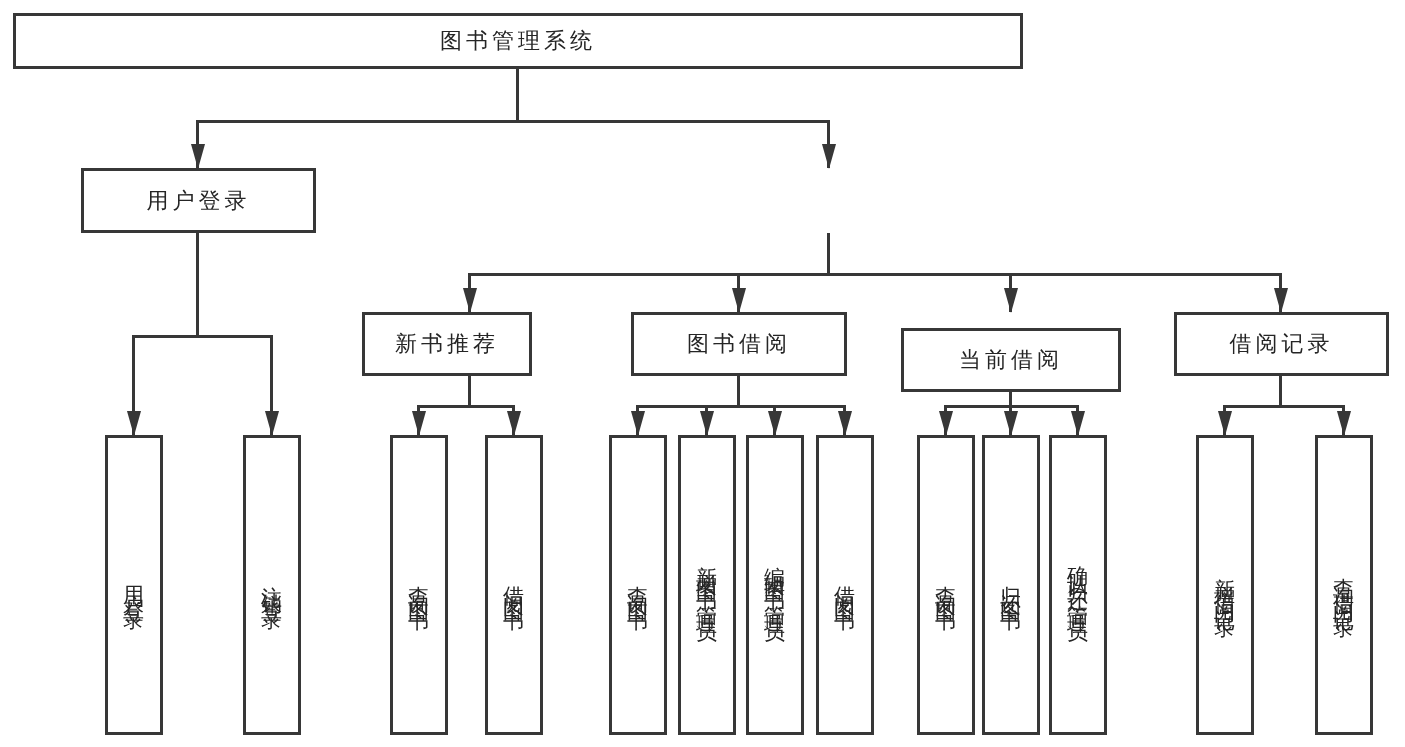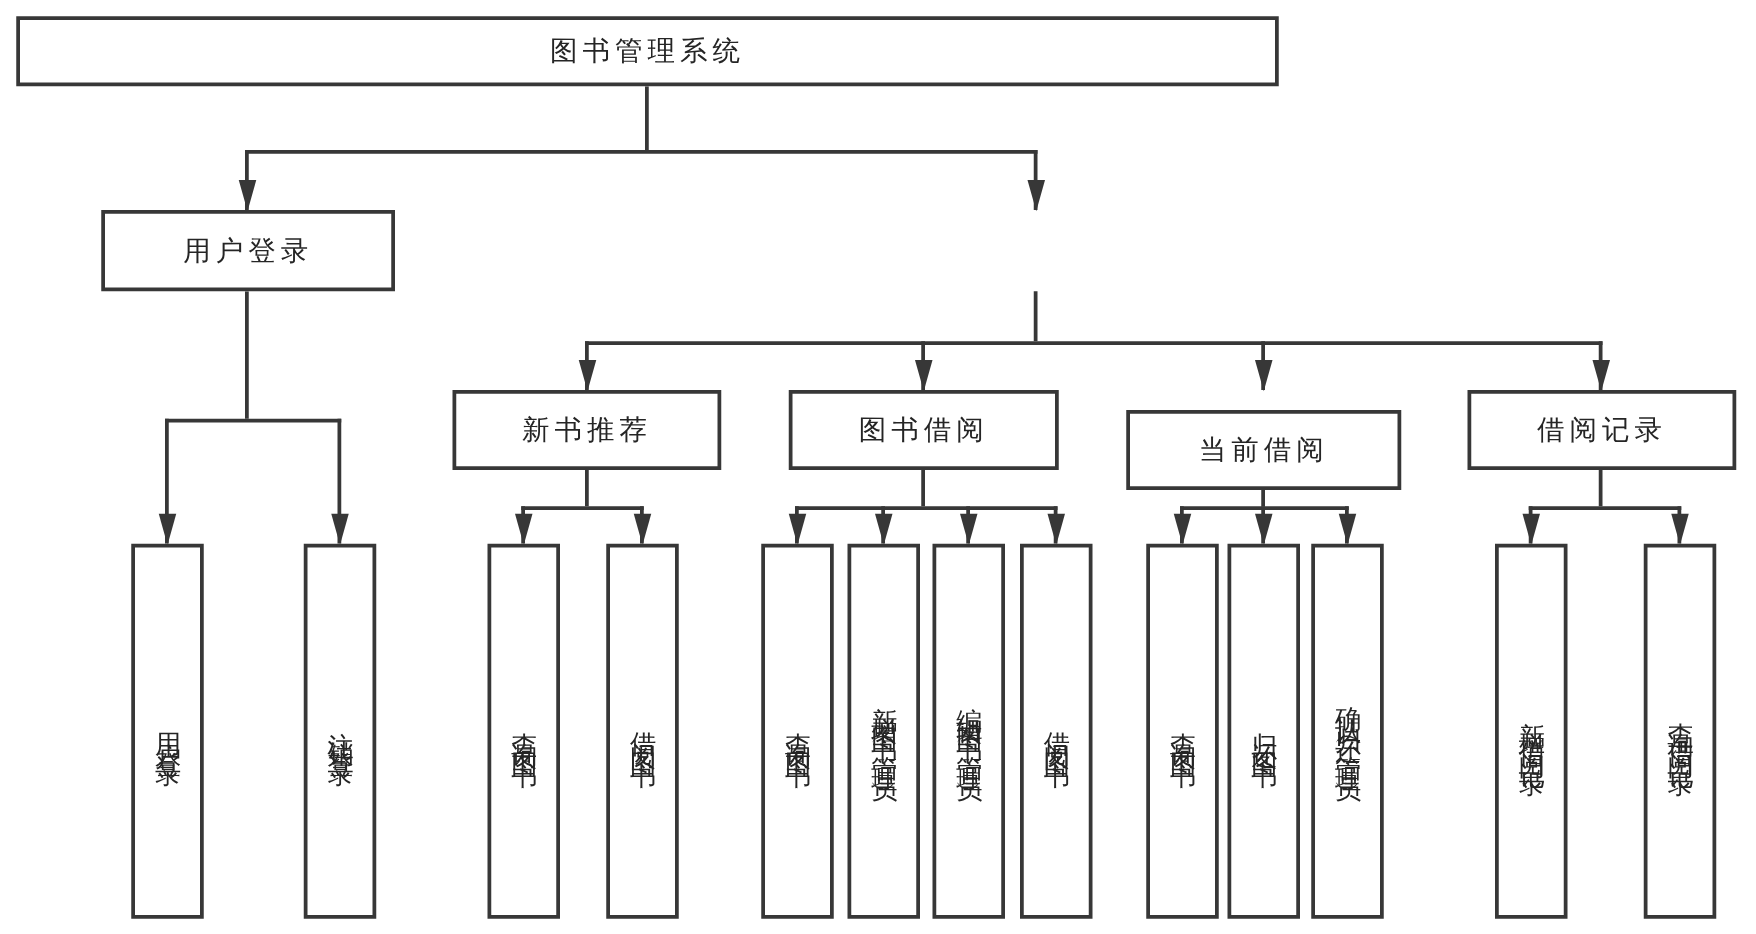--- a/index.html
+++ b/index.html
@@ -60,21 +60,21 @@
   <div class="hline" style="left:468px;top:273px;width:814px;"></div>
   <div class="vline" style="left:468px;top:273px;height:39px;"></div>
   <div class="arrow" style="left:463px;top:288px;"></div>
   <div class="vline" style="left:737px;top:273px;height:39px;"></div>
   <div class="arrow" style="left:732px;top:288px;"></div>
   <div class="vline" style="left:1009px;top:273px;height:39px;"></div>
   <div class="arrow" style="left:1004px;top:288px;"></div>
   <div class="vline" style="left:1279px;top:273px;height:39px;"></div>
   <div class="arrow" style="left:1274px;top:288px;"></div>
 
-  <div class="box" style="left:362px;top:312px;width:215px;height:64px;">
+  <div class="box" style="left:362px;top:312px;width:170px;height:64px;">
     <span class="hlabel">新书推荐</span>
   </div>
   <div class="box" style="left:631px;top:312px;width:216px;height:64px;">
     <span class="hlabel">图书借阅</span>
   </div>
   <div class="box" style="left:901px;top:328px;width:220px;height:64px;justify-content:center;">
     <span class="hlabel">当前借阅</span>
   </div>
   <div class="box" style="left:1174px;top:312px;width:215px;height:64px;">
     <span class="hlabel">借阅记录</span>

